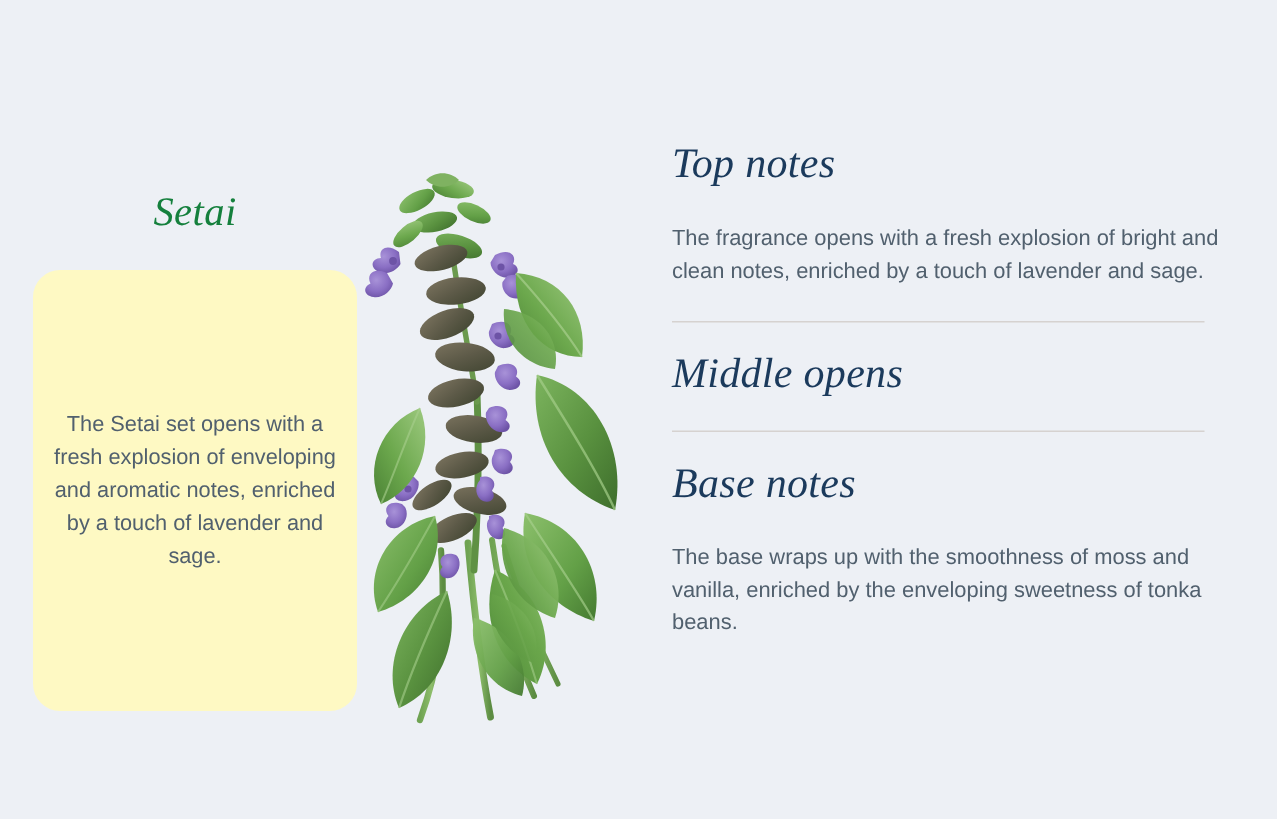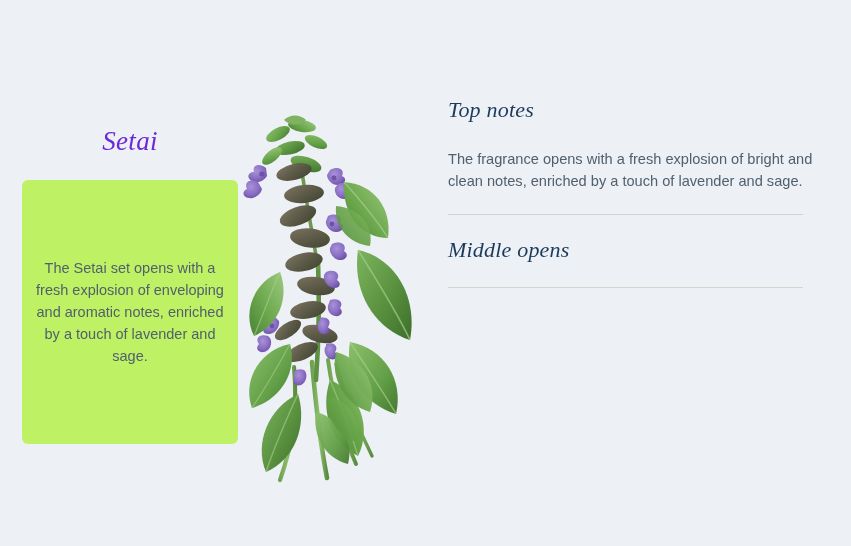--- a/index.html
+++ b/index.html
@@ -37,32 +37,32 @@
   .product-title {
     position: absolute;
     left: 0;
     top: 126px;
     width: 260px;
     text-align: center;
     font-family: "Liberation Serif", serif;
     font-style: italic;
     font-size: 27px;
     font-weight: 400;
-    color: #6d28d9;
+    color: #15803d;
     letter-spacing: 0.3px;
   }
 
   .product-card {
     position: absolute;
     left: 22px;
     top: 180px;
     width: 216px;
-    height: 264px;
-    background: #bef264;
-    border-radius: 6px;
+    height: 294px;
+    background: #fef9c3;
+    border-radius: 18px;
     display: flex;
     align-items: center;
     justify-content: center;
     padding: 18px 14px;
   }
 
   .product-card-text {
     font-size: 14.5px;
     line-height: 22px;
     color: #51606e;
@@ -90,21 +90,21 @@
     top: 95px;
     width: 375px;
   }
 
   .note-block { position: relative; }
 
   .note-heading {
     font-family: "Liberation Serif", serif;
     font-style: italic;
     font-weight: 400;
-    font-size: 22px;
+    font-size: 28px;
     color: #1b3a5c;
     line-height: 30px;
     letter-spacing: 0.2px;
   }
 
   .note-body {
     margin-top: 24px;
     font-family: "Liberation Sans", sans-serif;
     font-size: 14.6px;
     line-height: 21.5px;
@@ -273,16 +273,20 @@
     </div>
 
     <hr class="note-divider">
 
     <div class="note-block block-middle">
       <div class="note-heading">Middle opens</div>
     </div>
 
     <hr class="note-divider">
 
+    <div class="note-block block-base">
+      <div class="note-heading">Base notes</div>
+      <div class="note-body">The base wraps up with the smoothness of moss and vanilla, enriched by the enveloping sweetness of tonka beans.</div>
+    </div>
 
   </div>
 
 </div>
 
 </body></html>

